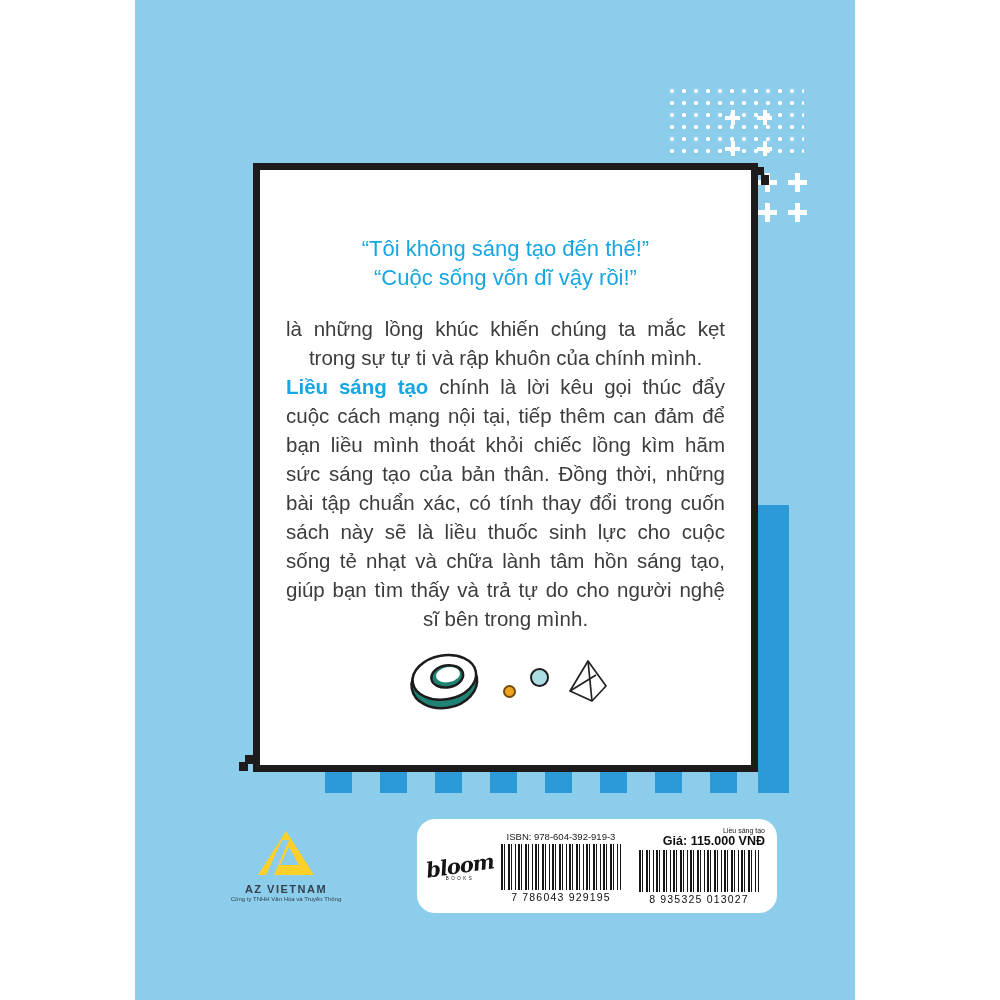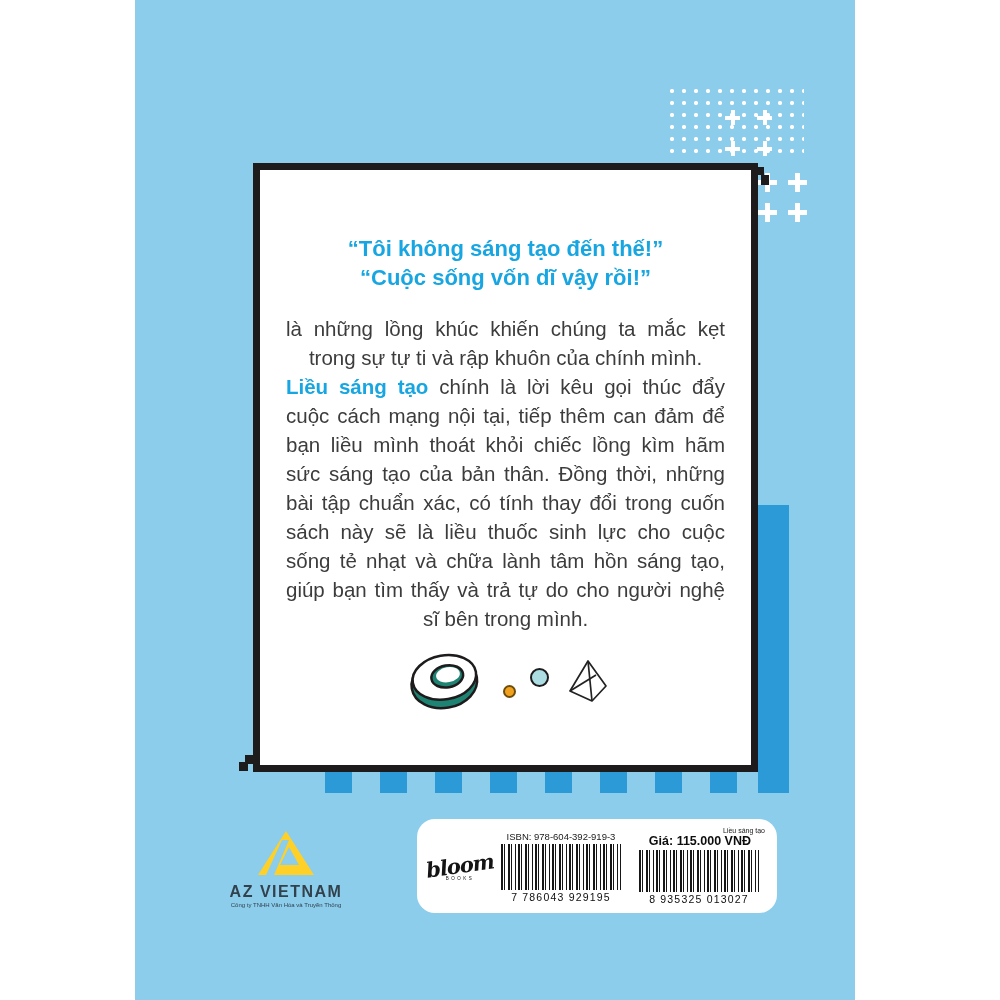--- a/index.html
+++ b/index.html
@@ -23,54 +23,54 @@
   
   .shadow-rect { position:absolute; left:623px; top:505px; width:31px; height:288px; background:#2b9ad7; }
   .stripes { position:absolute; left:190px; top:772px; height:21px; display:flex; }
   .stripe { width:27px; height:21px; background:#2b9ad7; margin-right:28px; }
 
   
   .card { position:absolute; left:118px; top:163px; width:505px; height:609px;
     background:#ffffff; border:7px solid #1e1b1c; }
   .pixel-step { position:absolute; background:#1e1b1c; }
 
-  .headline { margin-top:64px; text-align:center; color:#17a6e1; font-weight:bold;
+  .headline { margin-top:64px; text-align:center; color:#17a6e1; font-weight:normal;
     font-size:22px; line-height:29px; }
   .body-text { margin:0 26px; color:#3c3c3c; font-size:20.5px; line-height:29px;
     text-align:justify; text-align-last:center; }
   .para1 { margin-top:22px; }
   .para2 { }
   .hl { color:#17a6e1; font-weight:bold; }
 
   .icons-row { margin-top:16px; display:flex; justify-content:center; align-items:center; }
   .dot-orange { width:13px; height:13px; border-radius:50%; background:#f0a21e;
     border:2px solid #6e4c0a; margin:0 7px; transform:translateY(10px); }
   .dot-blue { width:19px; height:19px; border-radius:50%; background:#abdde2;
     border:2px solid #1e1b1c; margin:0 7px; transform:translateY(-4px); }
   .torus-svg { margin-right:10px; }
   .pyramid-svg { margin-left:12px; }
 
   
   .az-logo { position:absolute; left:92px; top:830px; width:118px; text-align:center; }
-  .az-name { margin-top:3px; font-size:16px; font-weight:bold; letter-spacing:1.5px; color:#32424d; }
+  .az-name { margin-top:3px; font-size:11px; font-weight:bold; letter-spacing:1.5px; color:#32424d; }
   .az-sub { margin-top:1px; font-size:6px; color:#32424d; white-space:nowrap; }
 
   
   .pill { position:absolute; left:282px; top:819px; width:360px; height:94px;
     background:#ffffff; border-radius:18px; display:flex; align-items:stretch; padding:7px 10px 6px 12px; }
   .bloom-wrap { width:62px; display:flex; flex-direction:column; align-items:center; justify-content:center; }
   .bloom-script { font-family:"DejaVu Serif", serif; font-style:italic; font-weight:bold;
     font-size:21px; color:#141414; transform:rotate(-8deg); letter-spacing:-1px; }
   .bloom-sub { font-size:4.5px; letter-spacing:2.5px; color:#141414; margin-top:-2px; }
   .bc-group { display:flex; flex-direction:column; align-items:center; }
   .bc-isbn { flex:1; padding-top:5px; }
   .bc-price { width:136px; padding-top:1px; }
   .isbn-label { font-size:9.5px; color:#1a1a1a; white-space:nowrap; }
   .title-small { font-size:7px; color:#1a1a1a; align-self:flex-end; margin-right:2px; }
-  .price { font-size:12.5px; font-weight:bold; color:#0d0d0d; align-self:flex-end; margin-right:16px; white-space:nowrap; }
+  .price { font-size:12.5px; font-weight:bold; color:#0d0d0d; align-self:flex-end; margin-right:2px; white-space:nowrap; }
   .barcode { width:120px; background:
     repeating-linear-gradient(90deg, #161616 0 2px, #fff 2px 3px, #161616 3px 4px, #fff 4px 7px,
       #161616 7px 9px, #fff 9px 10px, #161616 10px 11px, #fff 11px 14px, #161616 14px 15px, #fff 15px 17px); }
   .bc1 { height:46px; margin-top:2px; }
   .bc2 { height:42px; margin-top:2px; }
   .digits { font-size:10.5px; letter-spacing:1.2px; color:#0d0d0d; margin-top:1px; white-space:nowrap; }
 </style>
 </head>
 <body>
 

